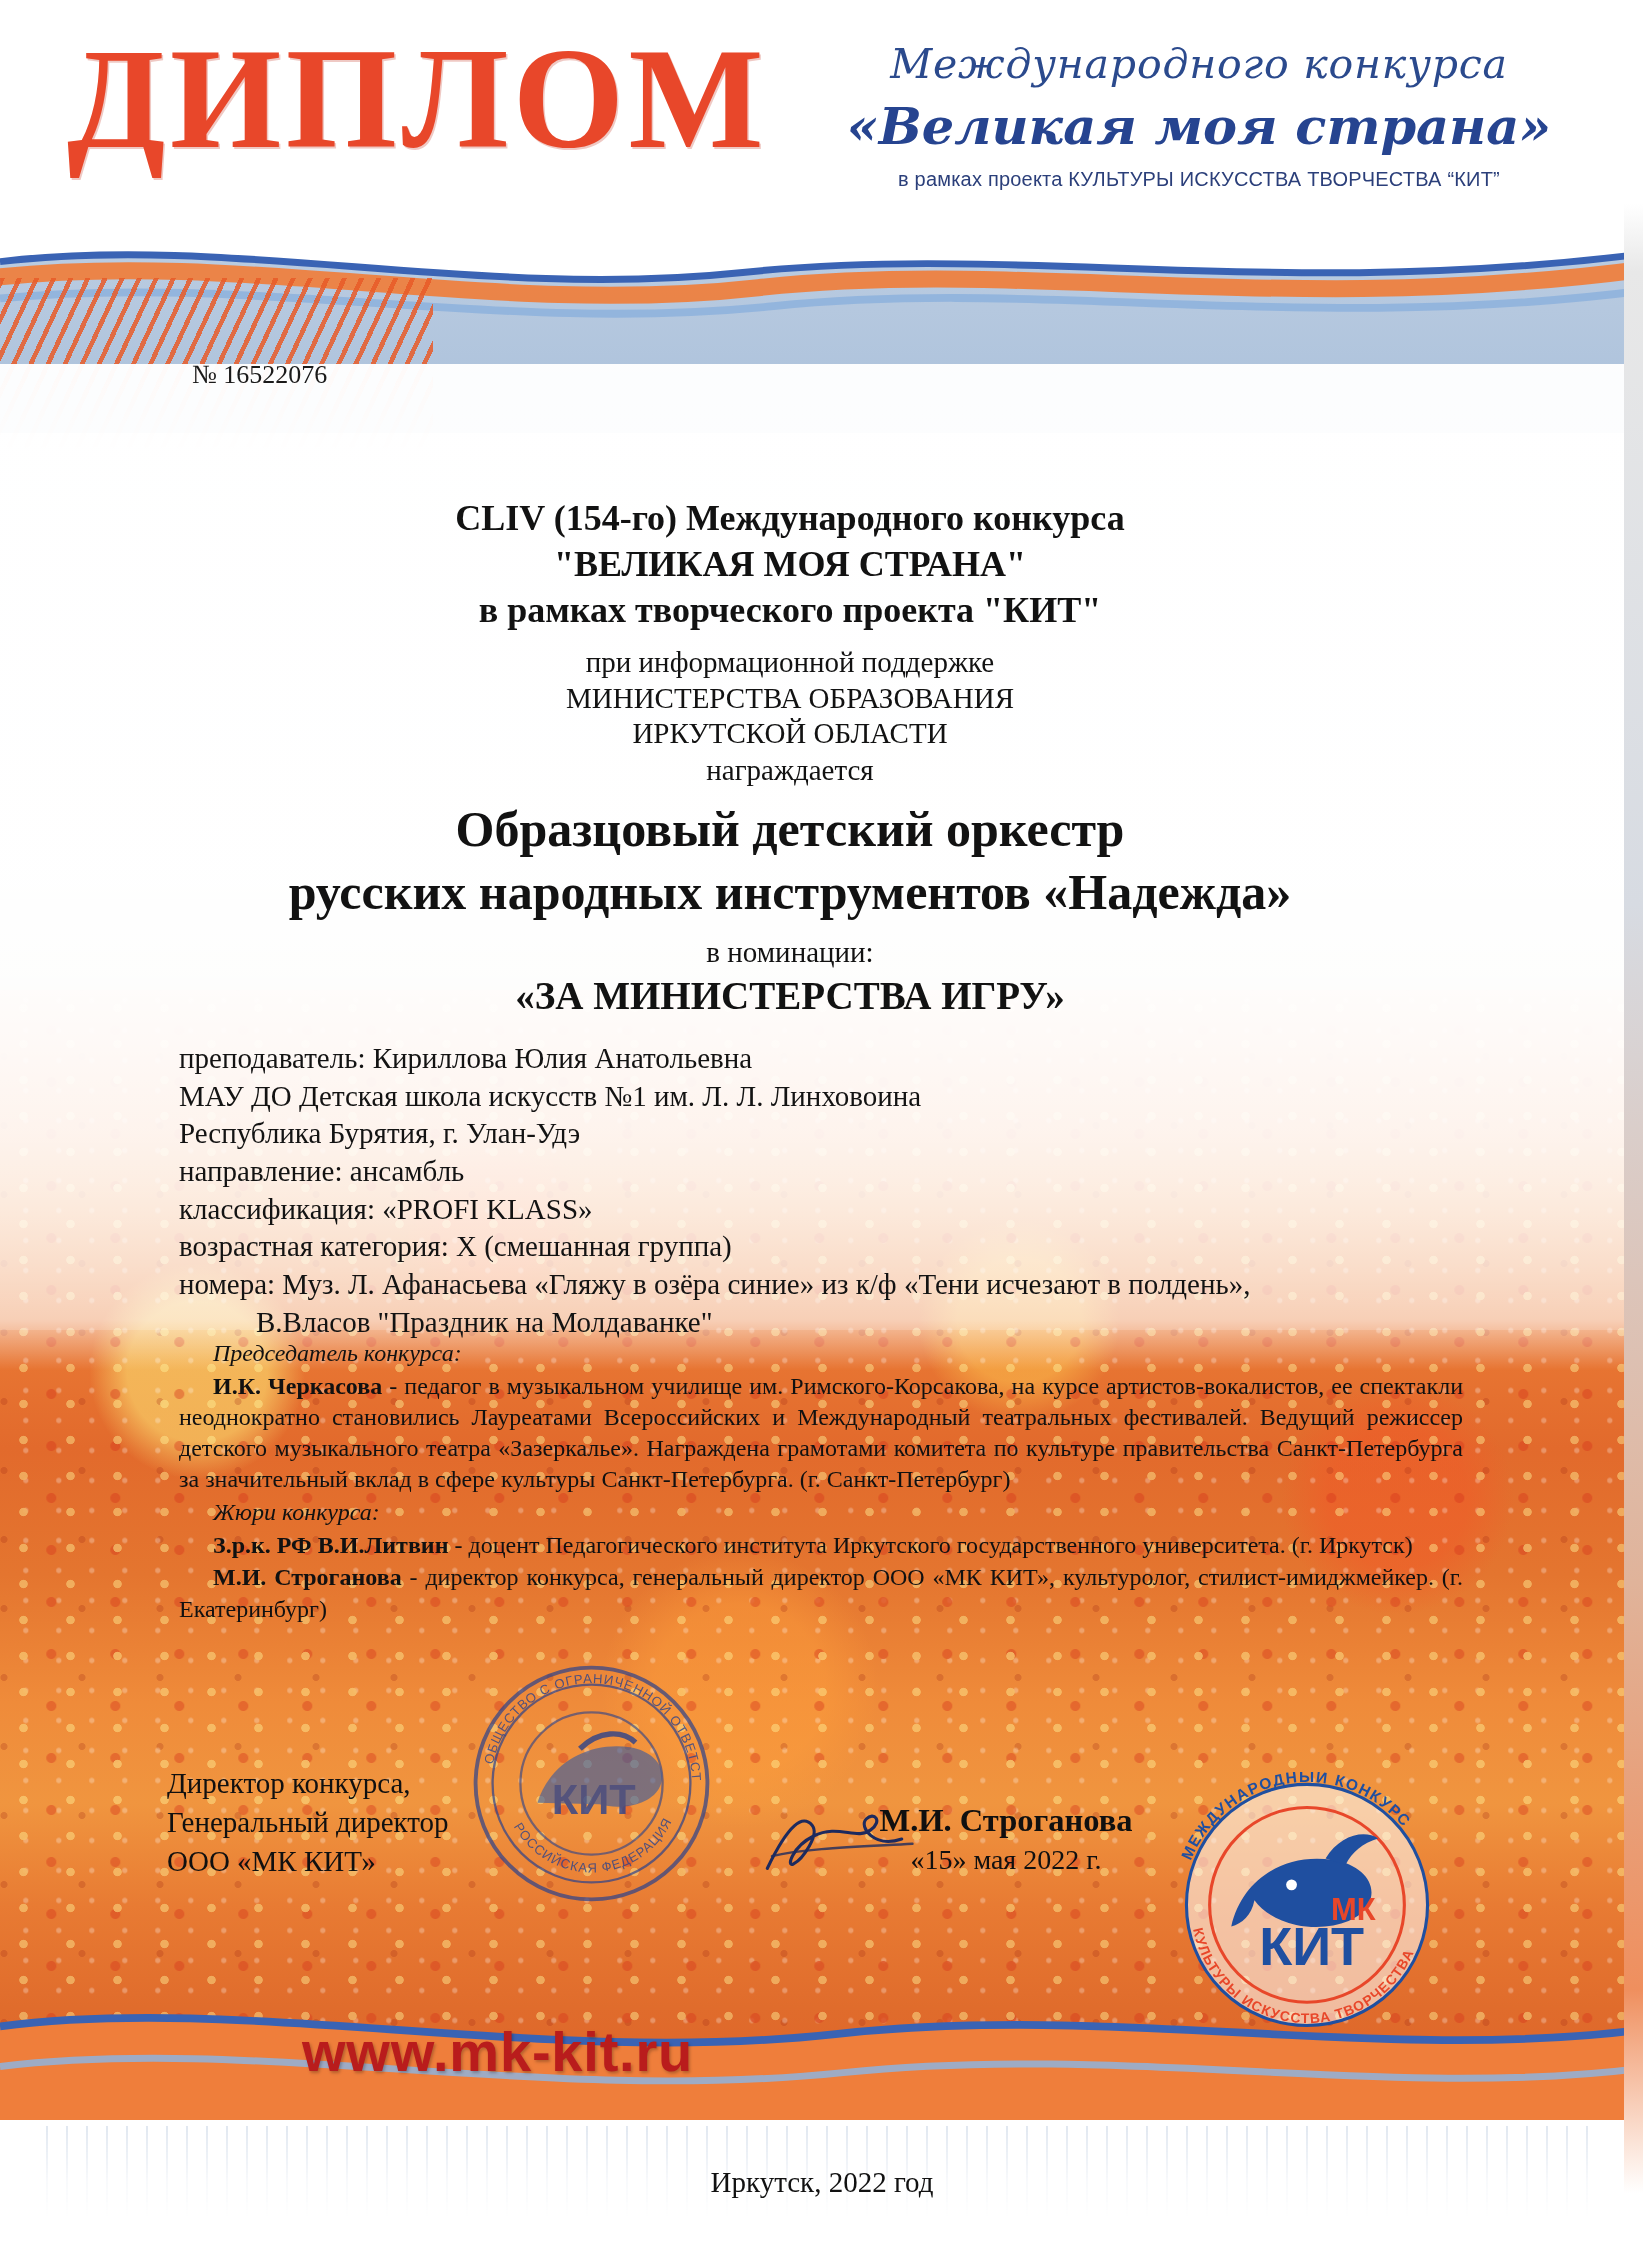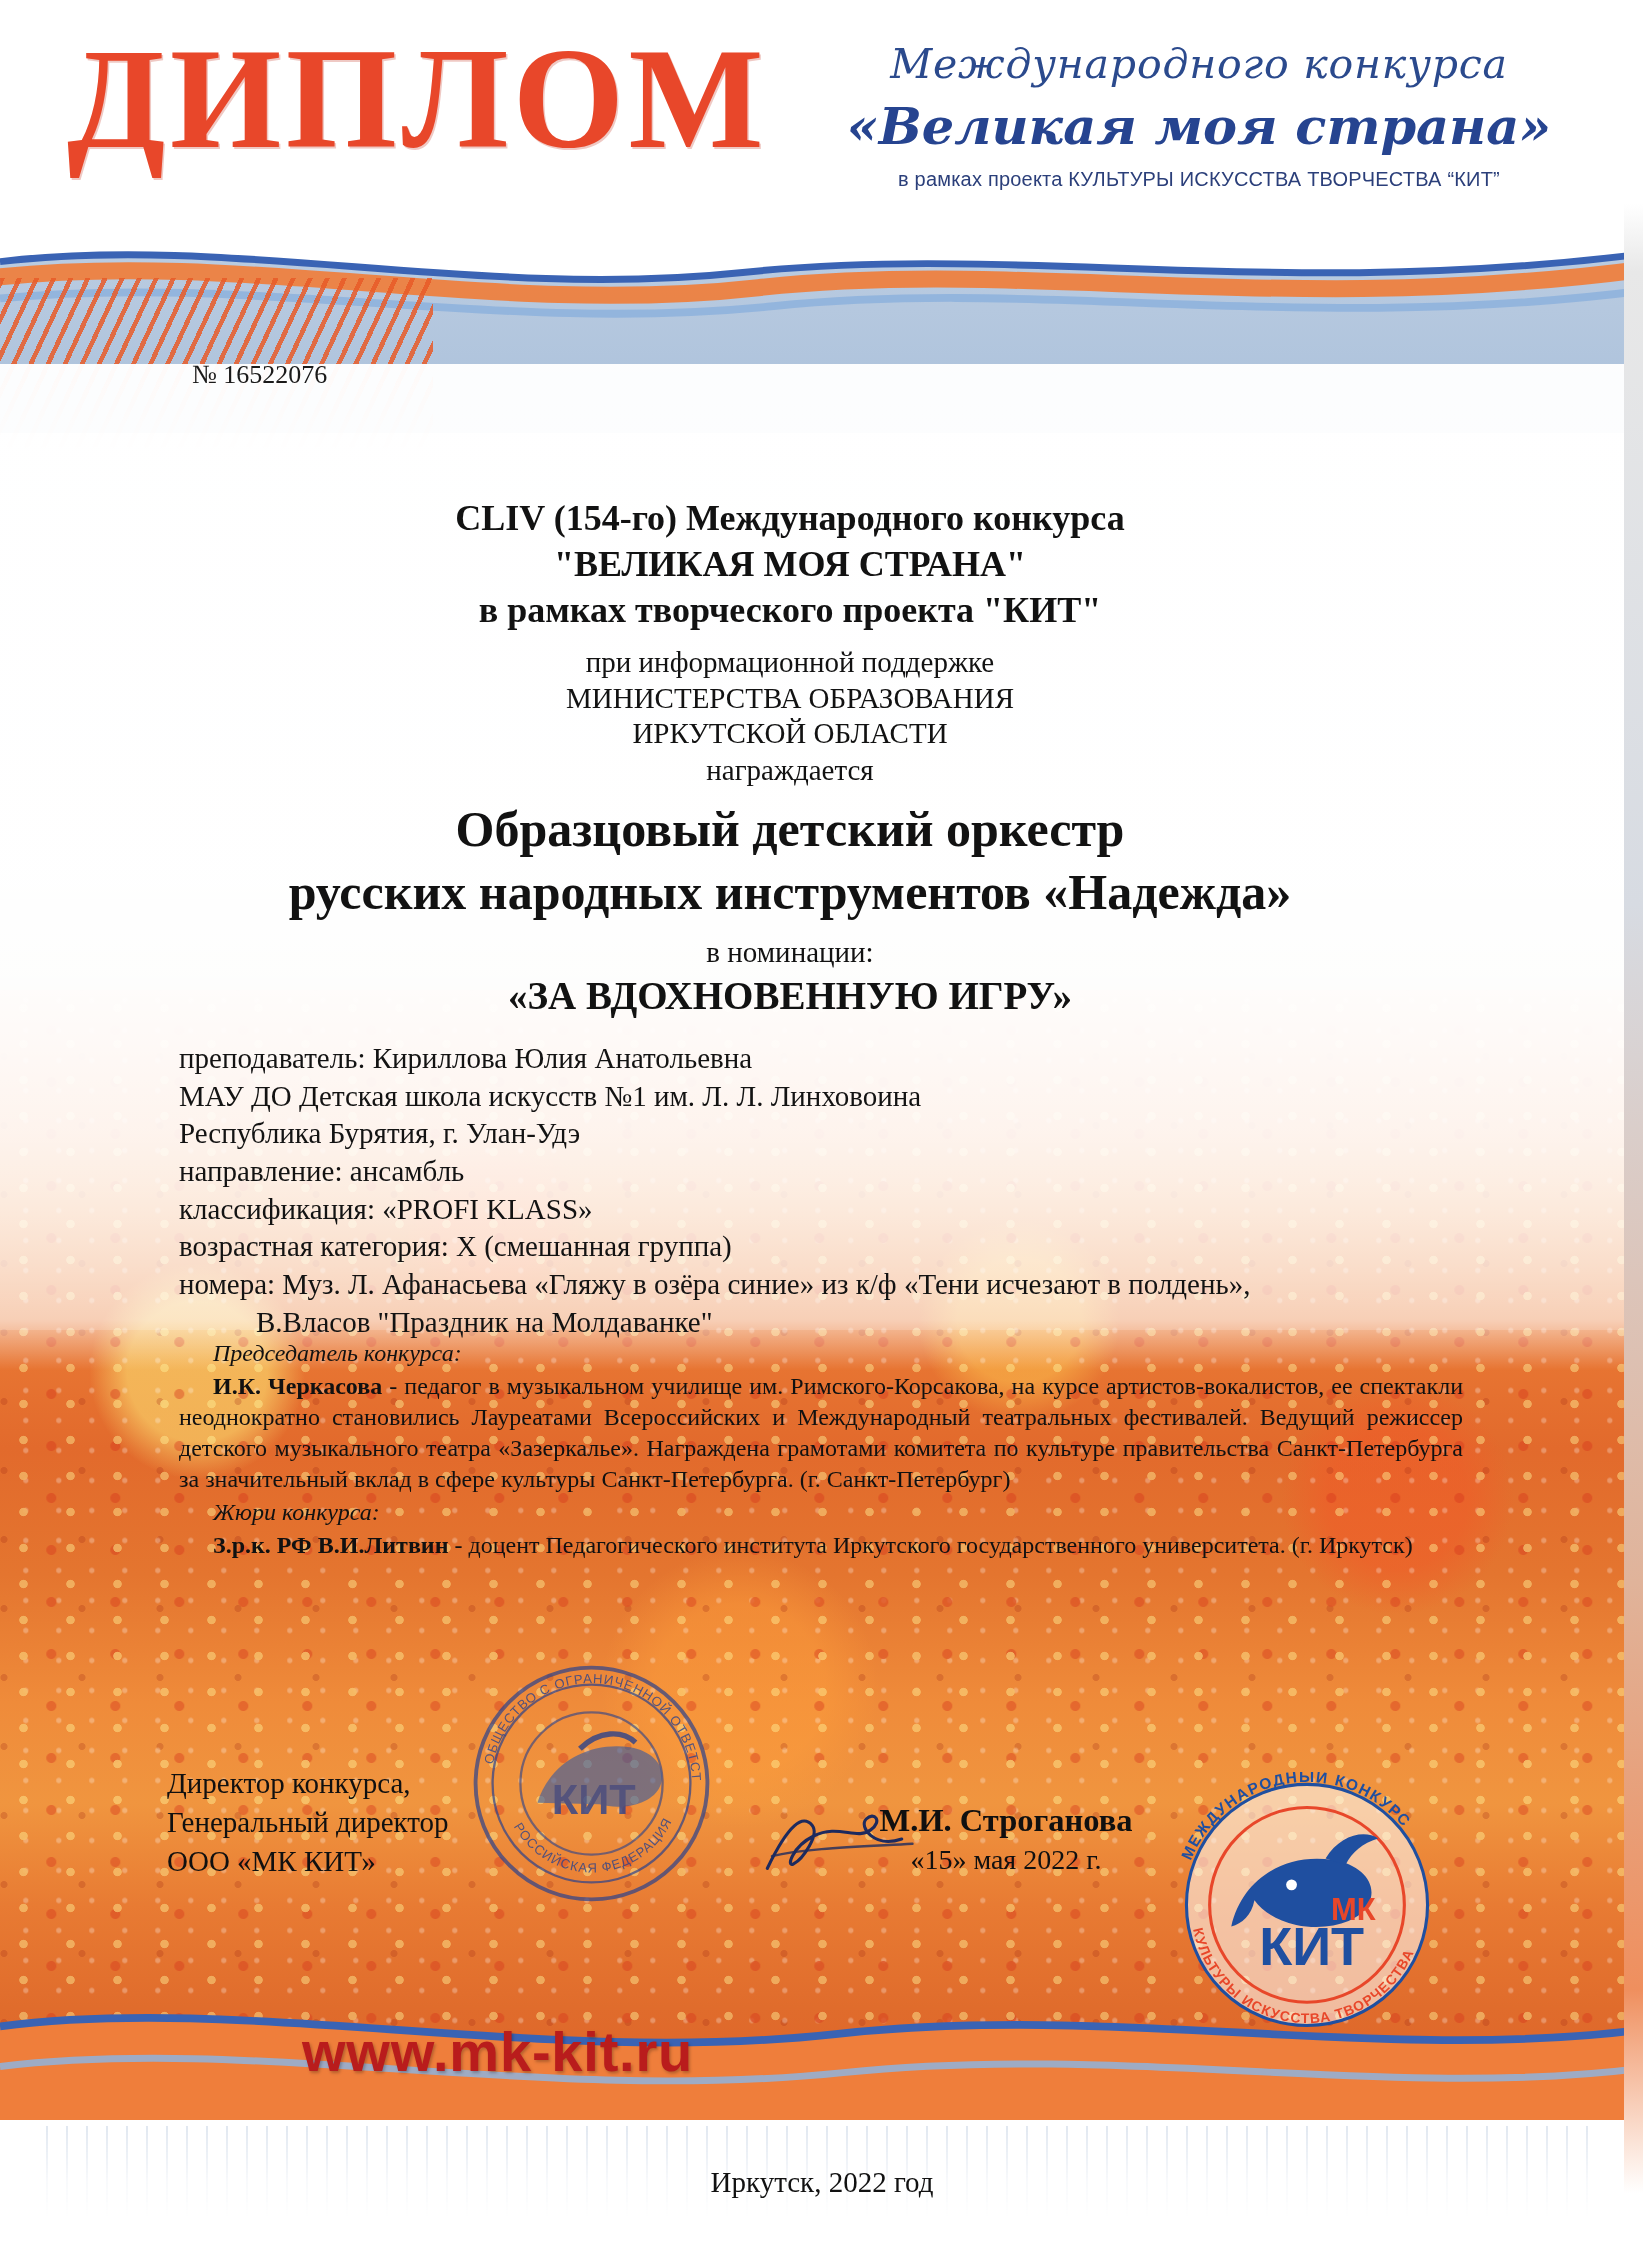--- a/index.html
+++ b/index.html
@@ -386,39 +386,40 @@
       <div>при информационной поддержке</div>
       <div>МИНИСТЕРСТВА ОБРАЗОВАНИЯ</div>
       <div>ИРКУТСКОЙ ОБЛАСТИ</div>
     </div>
     <div class="l-awarded">награждается</div>
     <div class="l-winner">
       <div>Образцовый детский оркестр</div>
       <div>русских народных инструментов «Надежда»</div>
     </div>
     <div class="l-nomlabel">в номинации:</div>
-    <div class="l-nomination">«ЗА ВДОХНОВЕННУЮ ИГРУ»</div>
+    <div class="l-nomination">«ЗА МИНИСТЕРСТВА ИГРУ»</div>
   </div>
 
   <div class="details">
     <div>преподаватель: Кириллова Юлия Анатольевна</div>
     <div>МАУ ДО Детская школа искусств №1 им. Л. Л. Линховоина</div>
     <div>Республика Бурятия, г. Улан-Удэ</div>
     <div>направление: ансамбль</div>
     <div>классификация: «PROFI KLASS»</div>
     <div>возрастная категория: X (смешанная группа)</div>
     <div>номера: Муз. Л. Афанасьева «Гляжу в озёра синие» из к/ф «Тени исчезают в полдень»,</div>
     <div class="indent">В.Власов "Праздник на Молдаванке"</div>
   </div>
 
   <div class="jury">
     <div class="head">Председатель конкурса:</div>
     <p><b>И.К. Черкасова</b><span> - педагог в музыкальном училище им. Римского-Корсакова, на курсе артистов-вокалистов, ее спектакли неоднократно становились Лауреатами Всероссийских и Международный театральных фестивалей. Ведущий режиссер детского музыкального театра «Зазеркалье». Награждена грамотами комитета по культуре правительства Санкт-Петербурга за значительный вклад в сфере культуры Санкт-Петербурга. (г. Санкт-Петербург)</span></p>
     <div class="head">Жюри конкурса:</div>
     <p><b>З.р.к. РФ В.И.Литвин</b><span> - доцент Педагогического института Иркутского государственного университета. (г. Иркутск)</span></p>
+    <p><b>М.И. Строганова</b><span> - директор конкурса, генеральный директор ООО «МК КИТ», культуролог, стилист-имиджмейкер. (г. Екатеринбург)</span></p>
   </div>
 
   <svg class="stamp" viewBox="0 0 330 330">
     <defs>
       <path id="stampTop" d="M 35,165 A 130,130 0 0 1 295,165"></path>
       <path id="stampBot" d="M 50,165 A 115,115 0 0 0 280,165"></path>
     </defs>
     <circle cx="165" cy="165" r="150" fill="none" stroke="#25408f" stroke-width="5" opacity="0.8"></circle>
     <circle cx="165" cy="165" r="128" fill="none" stroke="#25408f" stroke-width="3" opacity="0.8"></circle>
     <circle cx="165" cy="165" r="92" fill="none" stroke="#25408f" stroke-width="3" opacity="0.7"></circle>

